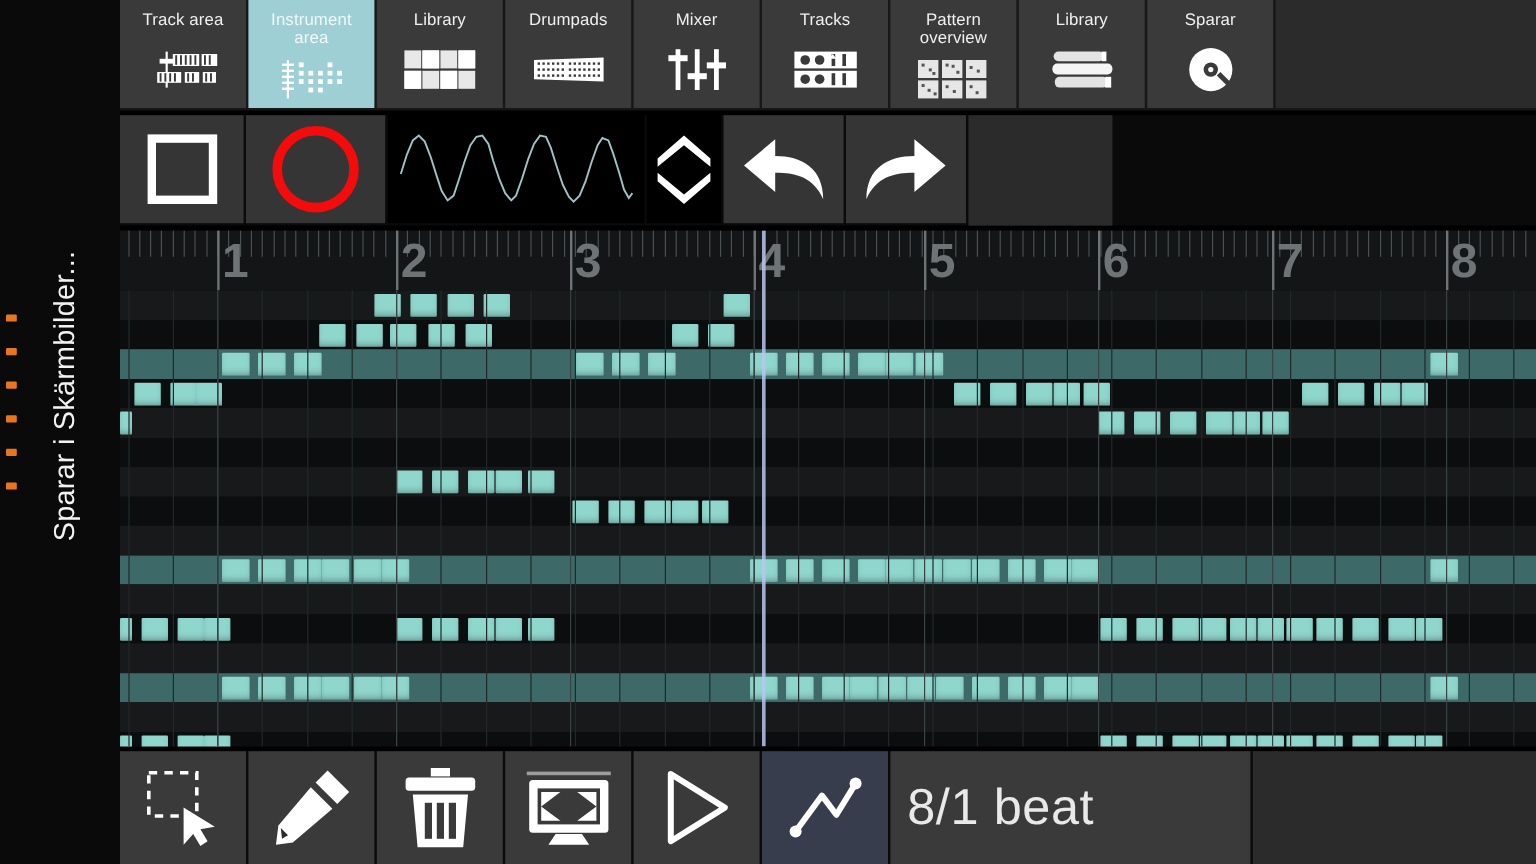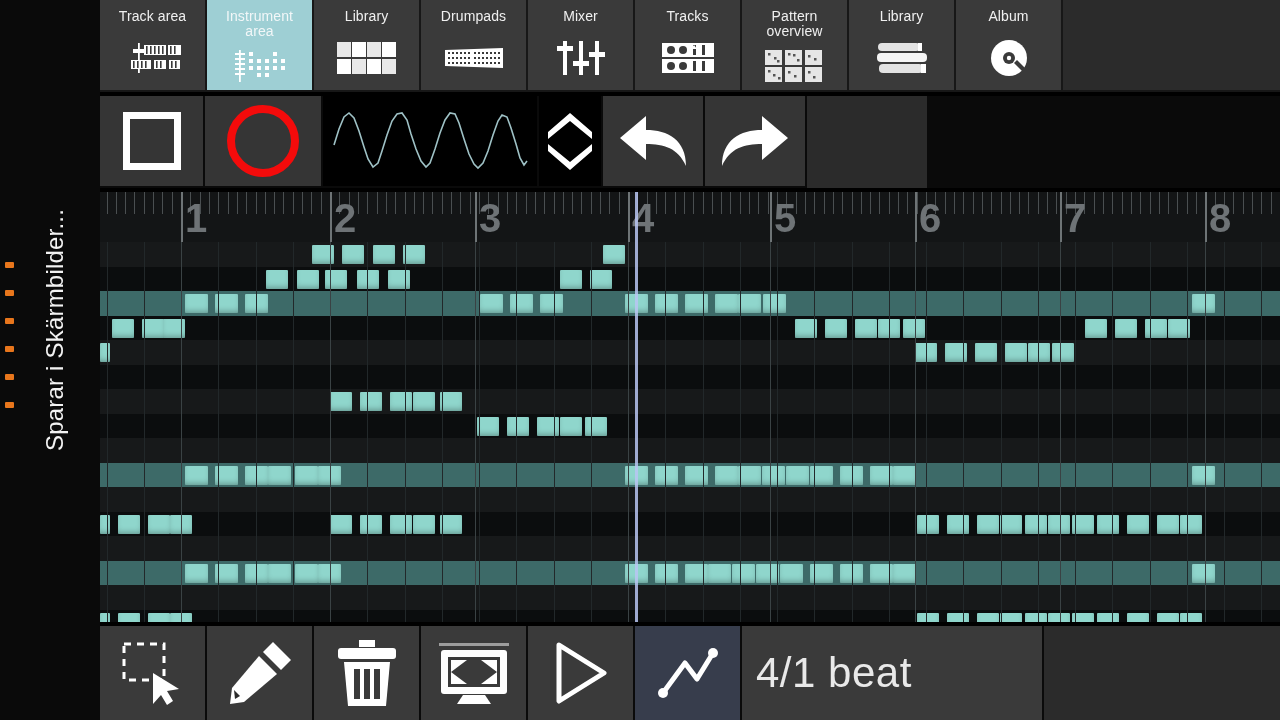--- a/index.html
+++ b/index.html
@@ -342,21 +342,21 @@
         <svg width="56" height="34" viewBox="0 0 56 34">
       <rect x="4" y="2" width="42" height="8" rx="4" fill="#e3e3e3"></rect>
       <rect x="44" y="2" width="4" height="8" fill="#fff"></rect>
       <rect x="3" y="12" width="50" height="9" rx="4" fill="#f5f5f5"></rect>
       <rect x="5" y="23" width="44" height="9" rx="4" fill="#e3e3e3"></rect>
       <rect x="47" y="23" width="5" height="9" fill="#fff"></rect>
     </svg>
       </div>
     </div>
     <div class="tab">
-      <div class="tab-label">Album</div>
+      <div class="tab-label">Sparar</div>
       <div class="tab-icon">
         <svg width="42" height="40" viewBox="0 0 42 40">
       <circle cx="21" cy="20" r="18" fill="#fff"></circle>
       <circle cx="21" cy="20" r="6" fill="#3a3a3a"></circle>
       <circle cx="21" cy="20" r="2.2" fill="#fff"></circle>
       <path d="M26 25 L36 35 L39 32 L29 22 Z" fill="#3a3a3a"></path>
     </svg>
       </div>
     </div>
     <div class="tab-spacer"></div>
@@ -766,16 +766,16 @@
     </svg>
   </div>
   <div class="tool active">
     <svg width="62" height="52" viewBox="0 0 62 52">
       <polyline fill="none" stroke="#fff" stroke-width="5" stroke-linecap="round" stroke-linejoin="round" points="6,46 28,16 40,32 56,6"></polyline>
       <circle cx="6" cy="46" r="5" fill="#fff"></circle>
       <circle cx="56" cy="6" r="5" fill="#fff"></circle>
     </svg>
   </div>
   <div id="beat-field">
-    <span>4/1 beat</span>
+    <span>8/1 beat</span>
   </div>
   <div id="tool-tail"></div>
 </div>
 
 </body></html>

